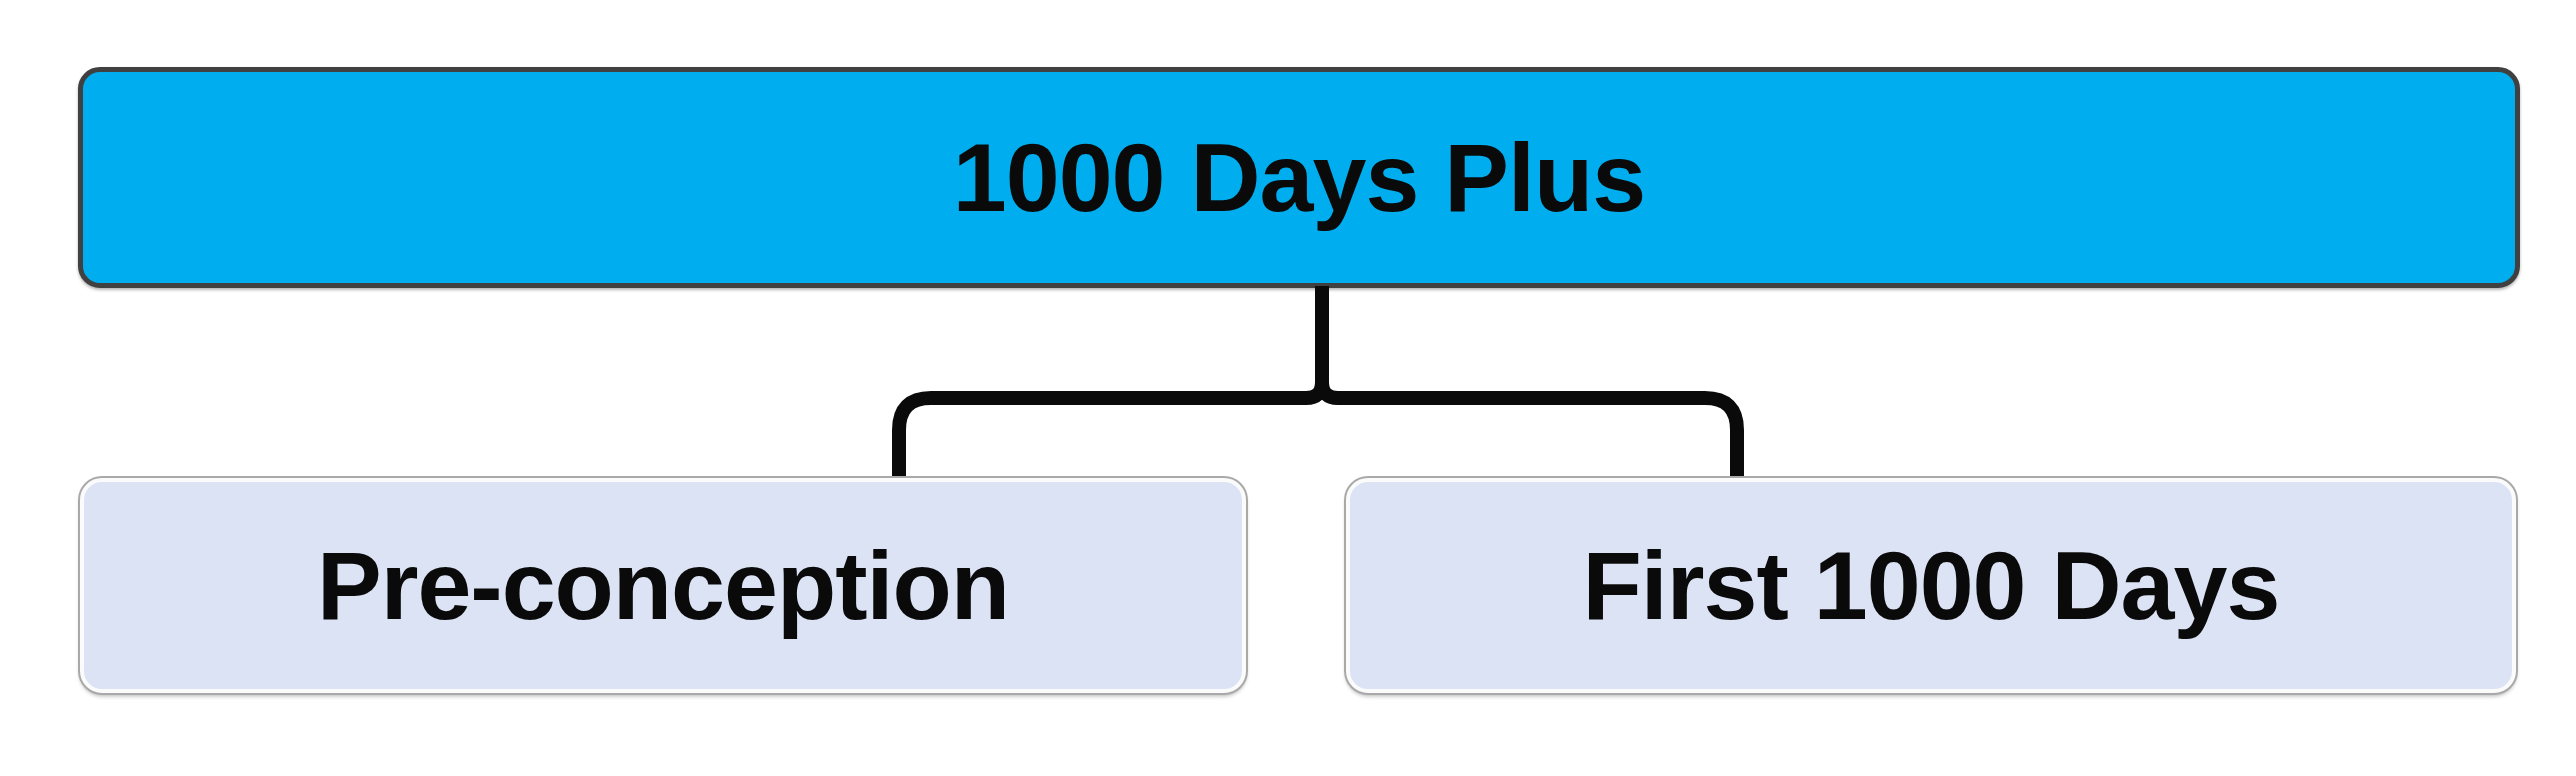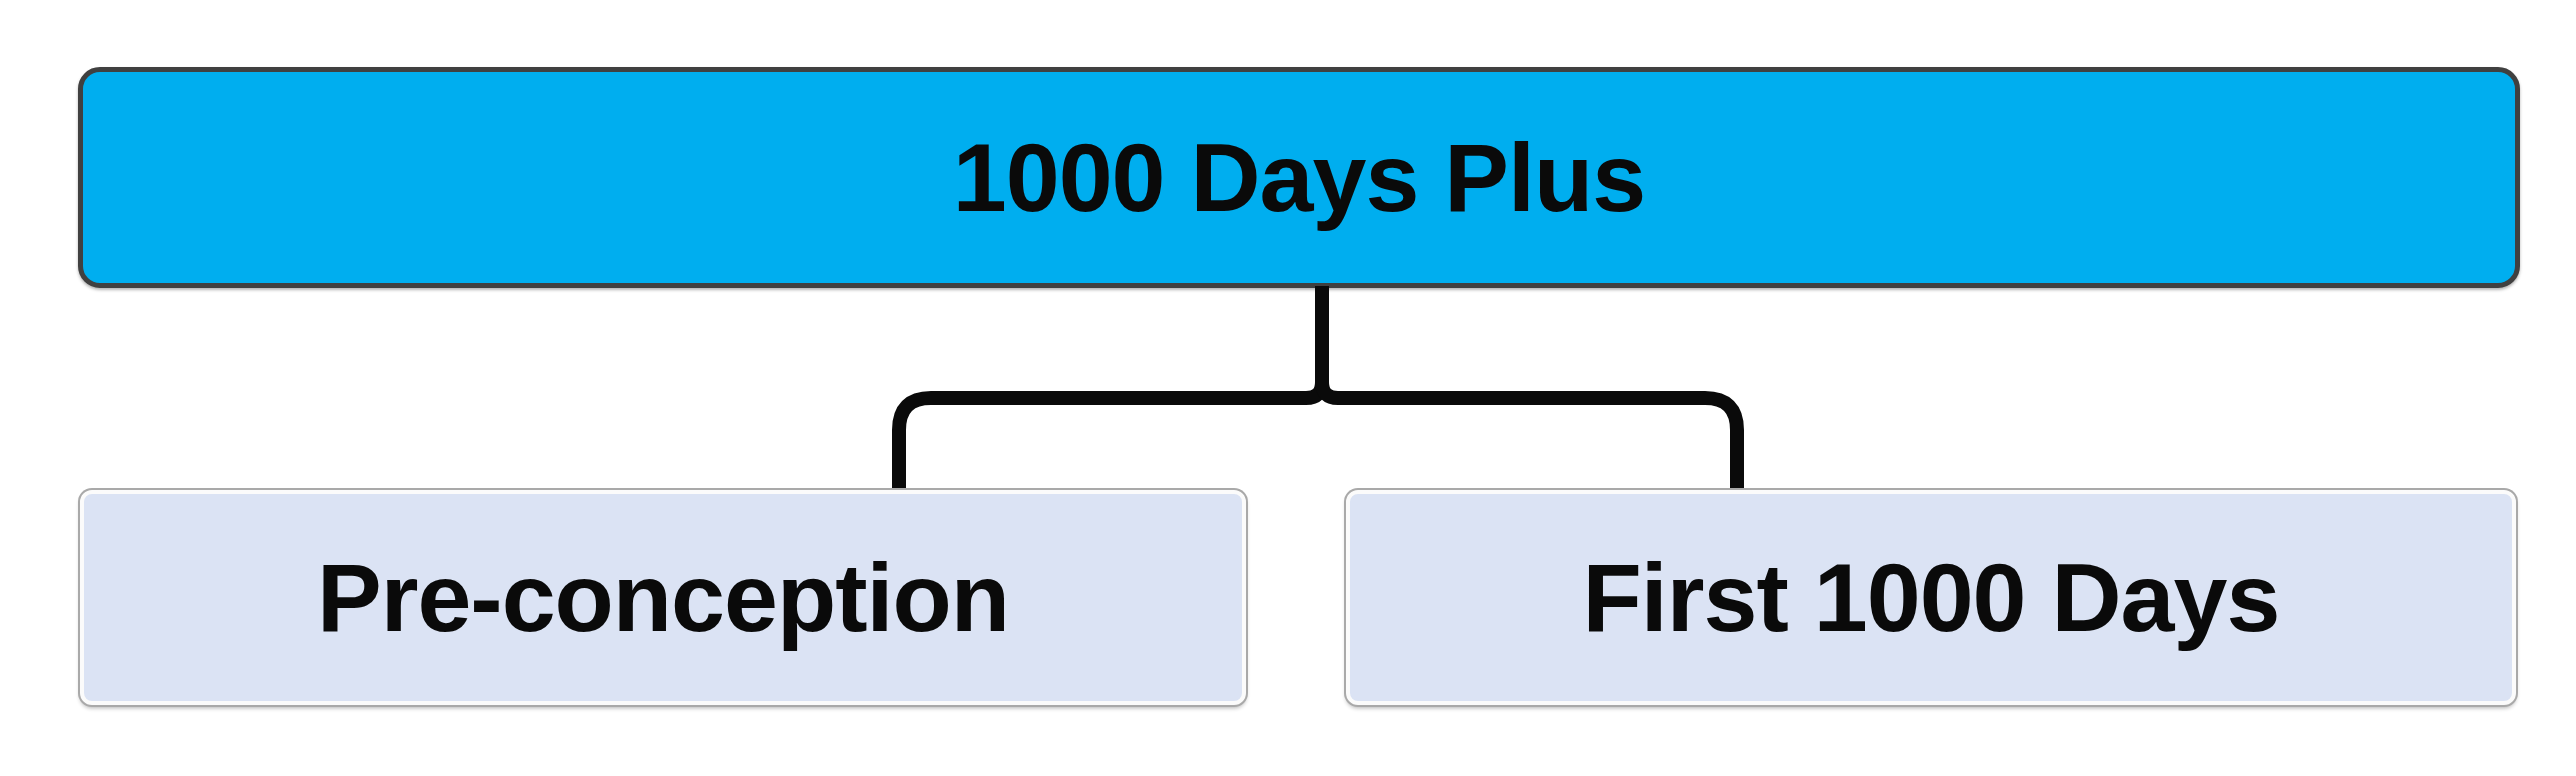--- a/index.html
+++ b/index.html
@@ -34,25 +34,25 @@
     top: 67px;
     width: 2442px;
     height: 221px;
     background: #00AEEF;
     border: 5px solid #404040;
     border-radius: 22px;
     font-size: 97px;
     box-shadow: 0 2px 3px rgba(90,90,90,0.45);
   }
   .node-child {
-    top: 490px;
+    top: 478px;
     height: 215px;
     background: #DBE3F4;
     border: 4px solid #FBFBFB;
-    border-radius: 12px;
+    border-radius: 22px;
     font-size: 97px;
     box-shadow: 0 0 0 2px #A9A9A9, 0 3px 4px rgba(0,0,0,0.30);
   }
   .node-child-left {
     left: 80px;
     width: 1166px;
   }
   .node-child-right {
     left: 1346px;
     width: 1170px;

